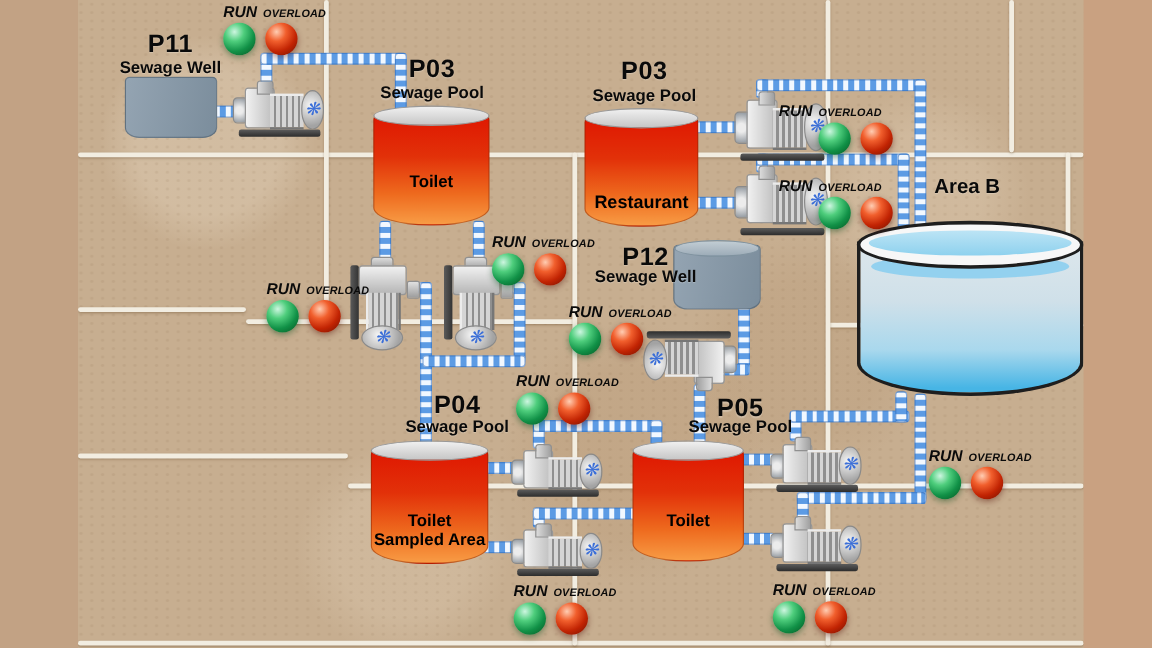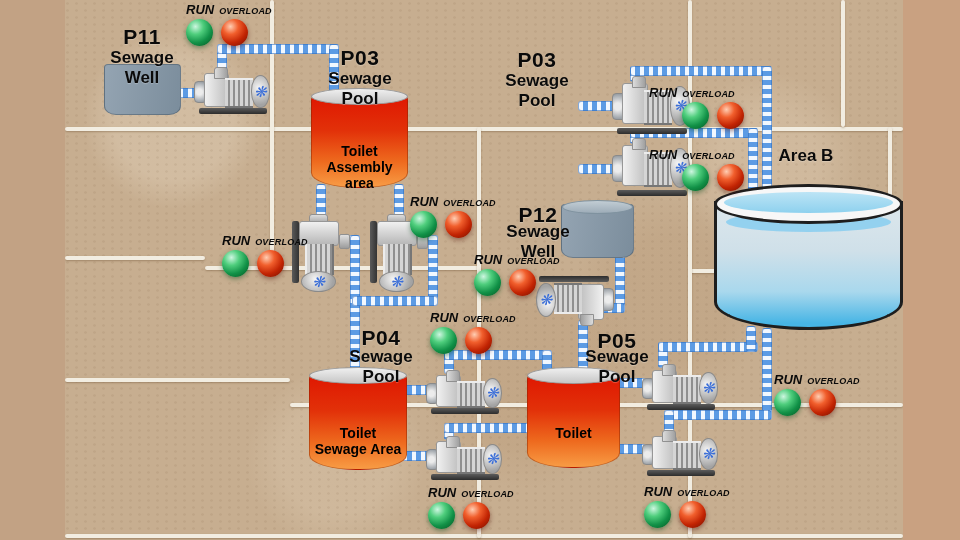--- a/index.html
+++ b/index.html
@@ -48,21 +48,21 @@
         background:rgba(140,206,240,.9);}
   .bigwell .bw-top{position:absolute;left:0;right:0;top:0;height:34px;border-radius:50%;
         background:#f7f7f7;border:3px solid #1e1e1e;}
   .bigwell .bw-water{position:absolute;left:10px;right:10px;top:8px;height:21px;border-radius:50%;
         background:linear-gradient(#bce4f5,#8ed1ee);}
 
   
   .tlabel{position:absolute;color:#0a0a0a;font-weight:bold;text-align:center;z-index:5;
           text-shadow:0 1px 1px rgba(255,255,255,.25);}
   .tl-big{font-size:21px;letter-spacing:.5px;}
-  .tl-sub{font-size:17px;}
+  .tl-sub{font-size:14px;}
   .tl-typeb{font-size:17px;line-height:1.05;}
 
   
   .lamps{position:absolute;width:96px;z-index:6;font-style:italic;}
   .lrow{display:flex;align-items:baseline;gap:5px;white-space:nowrap;color:#0a0a0a;}
   .run-l{font-weight:bold;font-size:13px;}
   .ovl-l{font-weight:bold;font-size:9px;letter-spacing:.2px;}
   .brow{display:flex;gap:8px;margin-top:2px;}
   .ball{width:27px;height:27px;border-radius:50%;}
   .ball.green{background:radial-gradient(circle at 35% 28%,#cdf6e0 0%,#4fce7d 30%,#119147 62%,#05521f 100%);
@@ -165,31 +165,37 @@
   <div class="tank well" style="left:104px;top:64px;width:75px;height:49px"></div>
   <div class="tank well" style="left:561px;top:204px;width:71px;height:52px">
     <div class="well-top"></div>
   </div>
 
   <div class="tank pool" style="left:311px;top:88px;width:97px;height:100px">
     <div class="pool-body"></div>
     <div class="pool-top"></div>
     <div class="pool-text" style="top:55px">
       <span style="display:block">Toilet</span>
-      <span style="display:block">Assembly area</span>
-    </div>
-  </div>
-
+    </div>
+  </div>
+
+  <div class="tank pool" style="left:487px;top:90px;width:95px;height:99px">
+    <div class="pool-body"></div>
+    <div class="pool-top"></div>
+    <div class="pool-text" style="top:70px;font-size:15px">
+      <span style="display:block">Restaurant</span>
+    </div>
+  </div>
 
   <div class="tank pool" style="left:309px;top:367px;width:98px;height:103px">
     <div class="pool-body"></div>
     <div class="pool-top"></div>
     <div class="pool-text" style="top:58px">
       <span style="display:block">Toilet</span>
-      <span style="display:block">Sewage Area</span>
+      <span style="display:block">Sampled Area</span>
     </div>
   </div>
 
   <div class="tank pool" style="left:527px;top:367px;width:93px;height:101px">
     <div class="pool-body"></div>
     <div class="pool-top"></div>
     <div class="pool-text" style="top:58px">
       <span style="display:block">Toilet</span>
     </div>
   </div>

